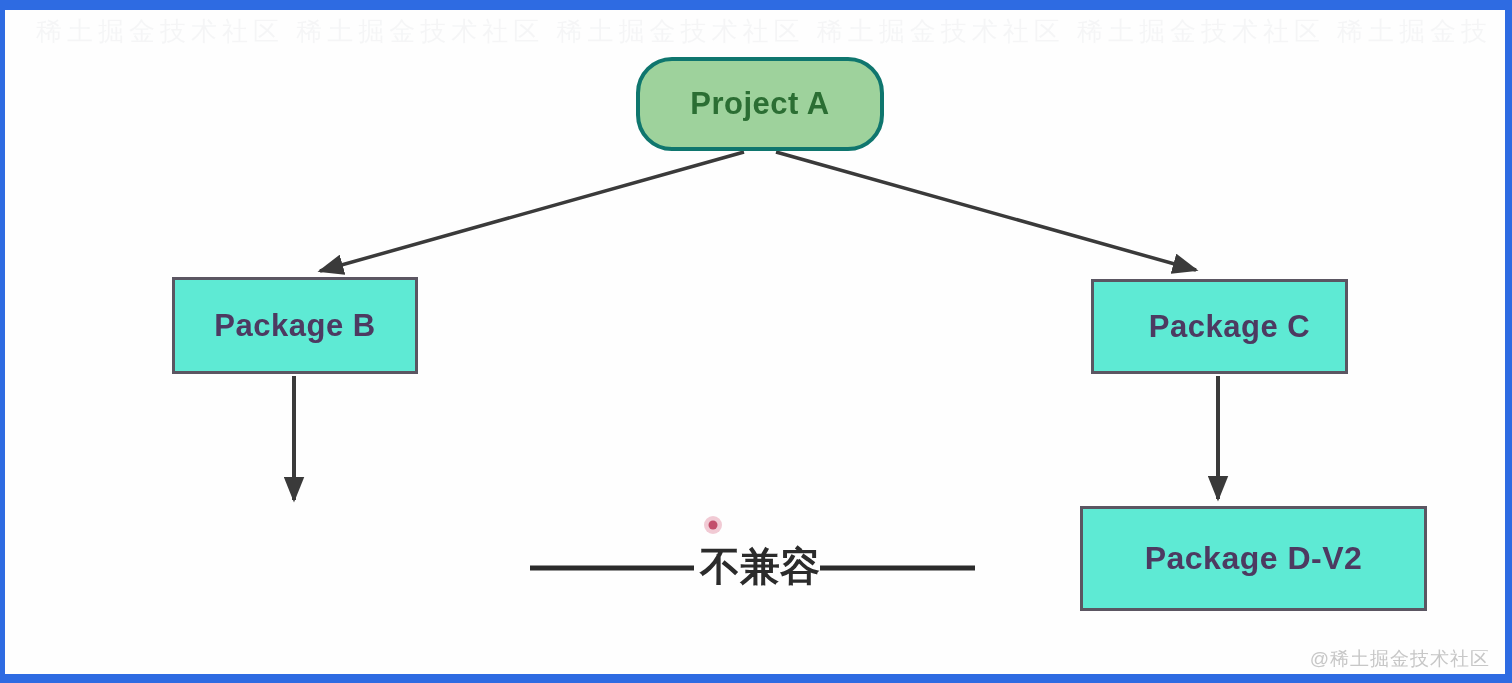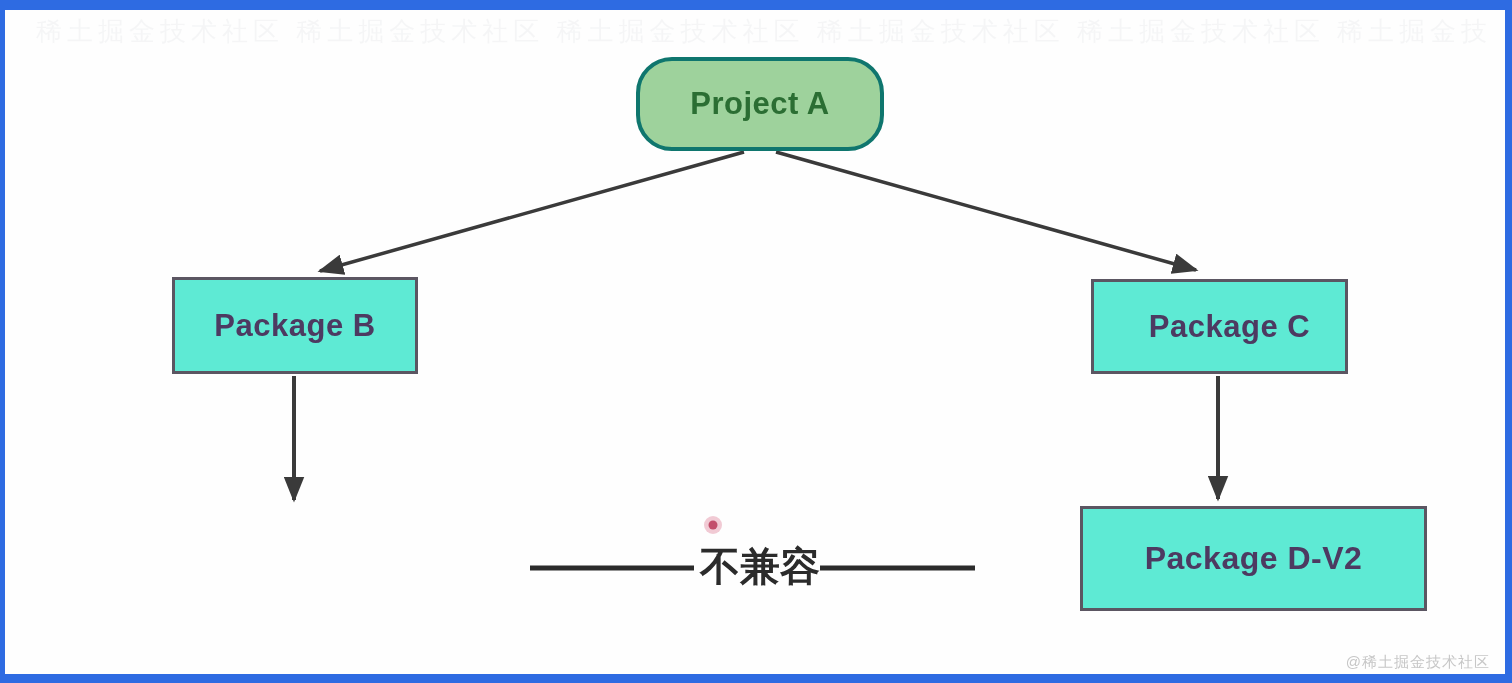--- a/index.html
+++ b/index.html
@@ -84,21 +84,21 @@
     font-weight: bold;
     font-size: 40px;
     line-height: 46px;
     z-index: 4;
   }
 
   .watermark {
     position: absolute;
     right: 22px;
     bottom: 11px;
-    font-size: 15px;
+    font-size: 19px;
     color: #c7c7c7;
     letter-spacing: 1px;
     z-index: 5;
   }
 </style>
 </head>
 <body>
 
 <div class="stage">
 

